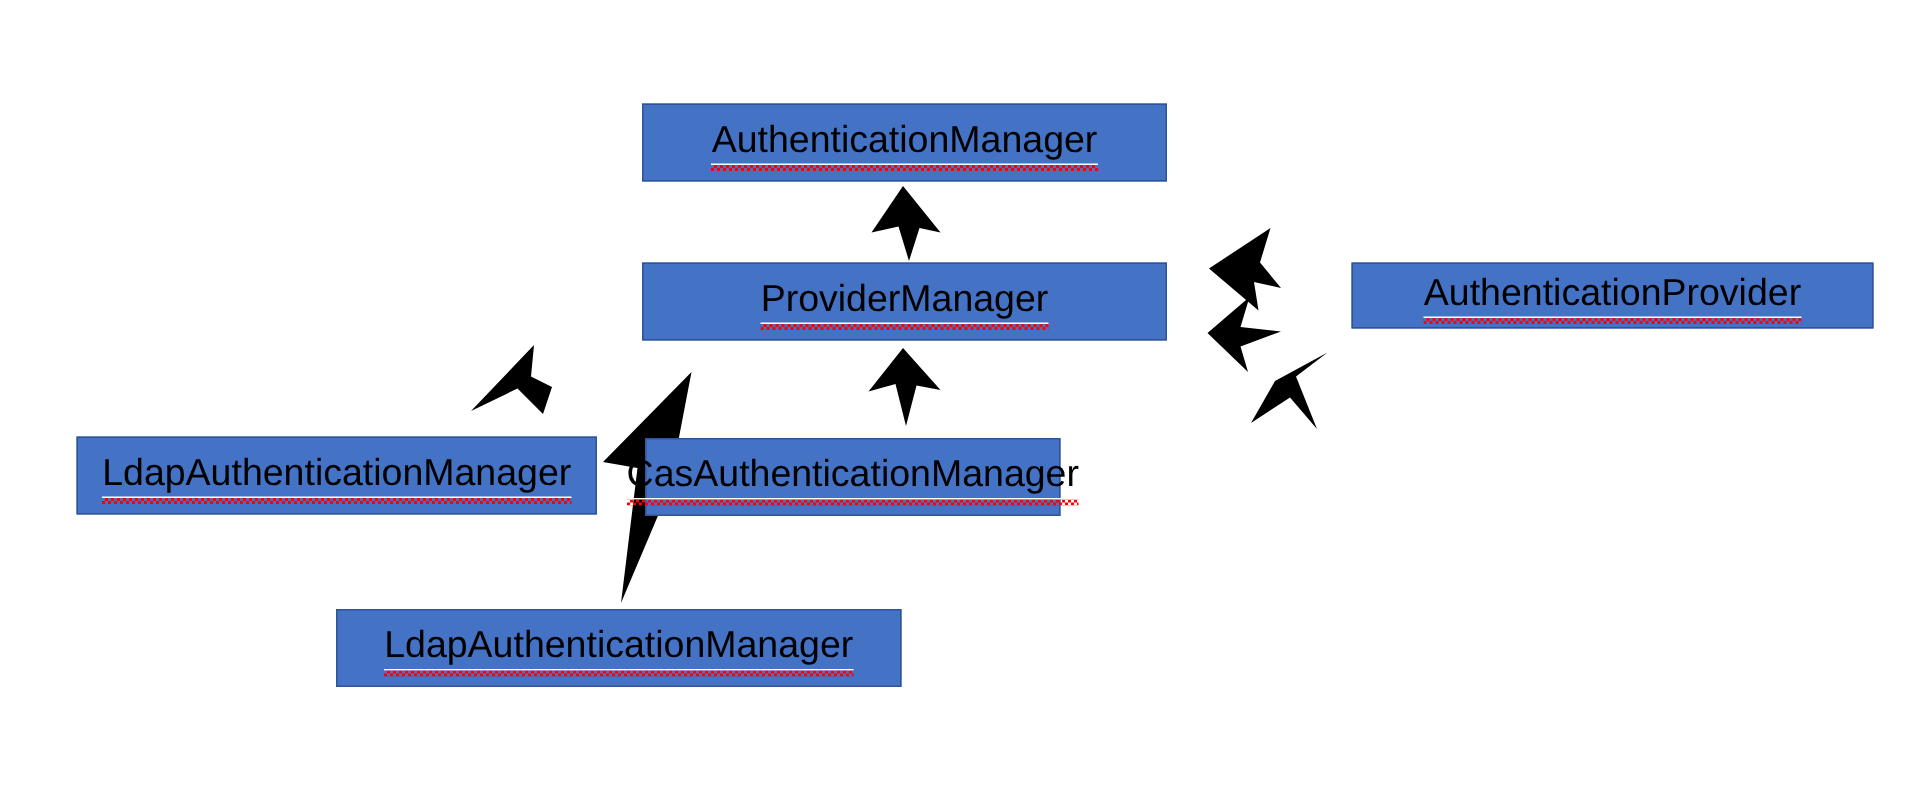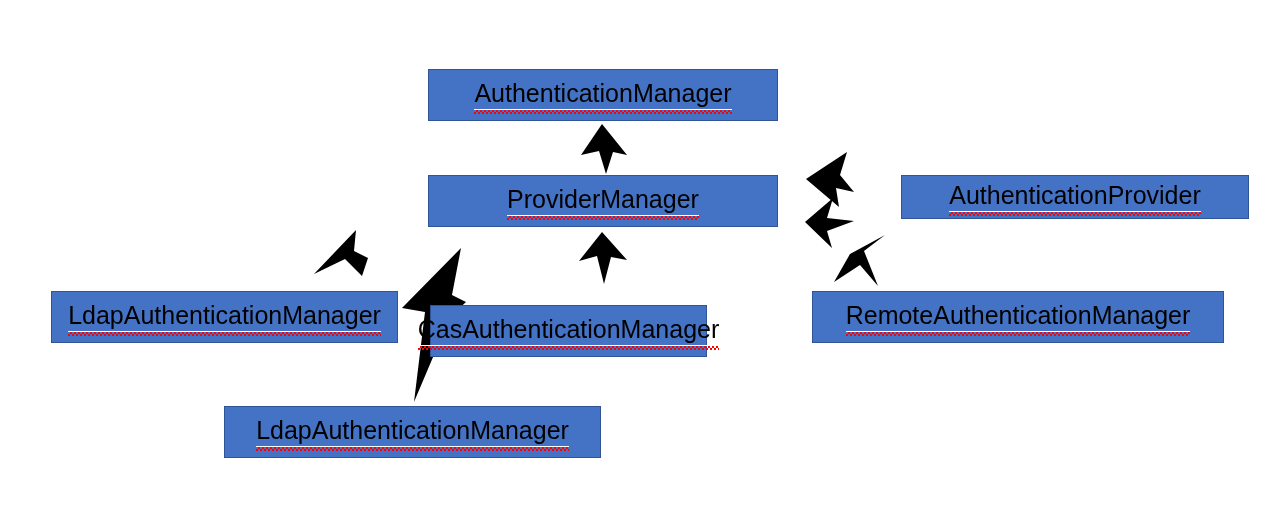--- a/index.html
+++ b/index.html
@@ -118,25 +118,22 @@
   </div>
 
   <div class="node" style="left:901px; top:175px; width:348px; height:44px;">
     <span class="node-label">AuthenticationProvider</span>
   </div>
 
   <div class="node" style="left:51px; top:291px; width:347px; height:52px;">
     <span class="node-label">LdapAuthenticationManager</span>
   </div>
 
-  <div class="node" style="left:430px; top:305px; width:277px; height:52px;">
+  <div class="node" style="left:430px; top:292px; width:277px; height:52px;">
     <span class="node-label">CasAuthenticationManager</span>
   </div>
 
-  <div class="node" style="left:812px; top:291px; width:412px; height:52px;">
-    <span class="node-label">RemoteAuthenticationManager</span>
-  </div>
 
   <div class="node" style="left:224px; top:406px; width:377px; height:52px;justify-content:center;">
     <span class="node-label">LdapAuthenticationManager</span>
   </div>
 
 </div>
 
 </body></html>

